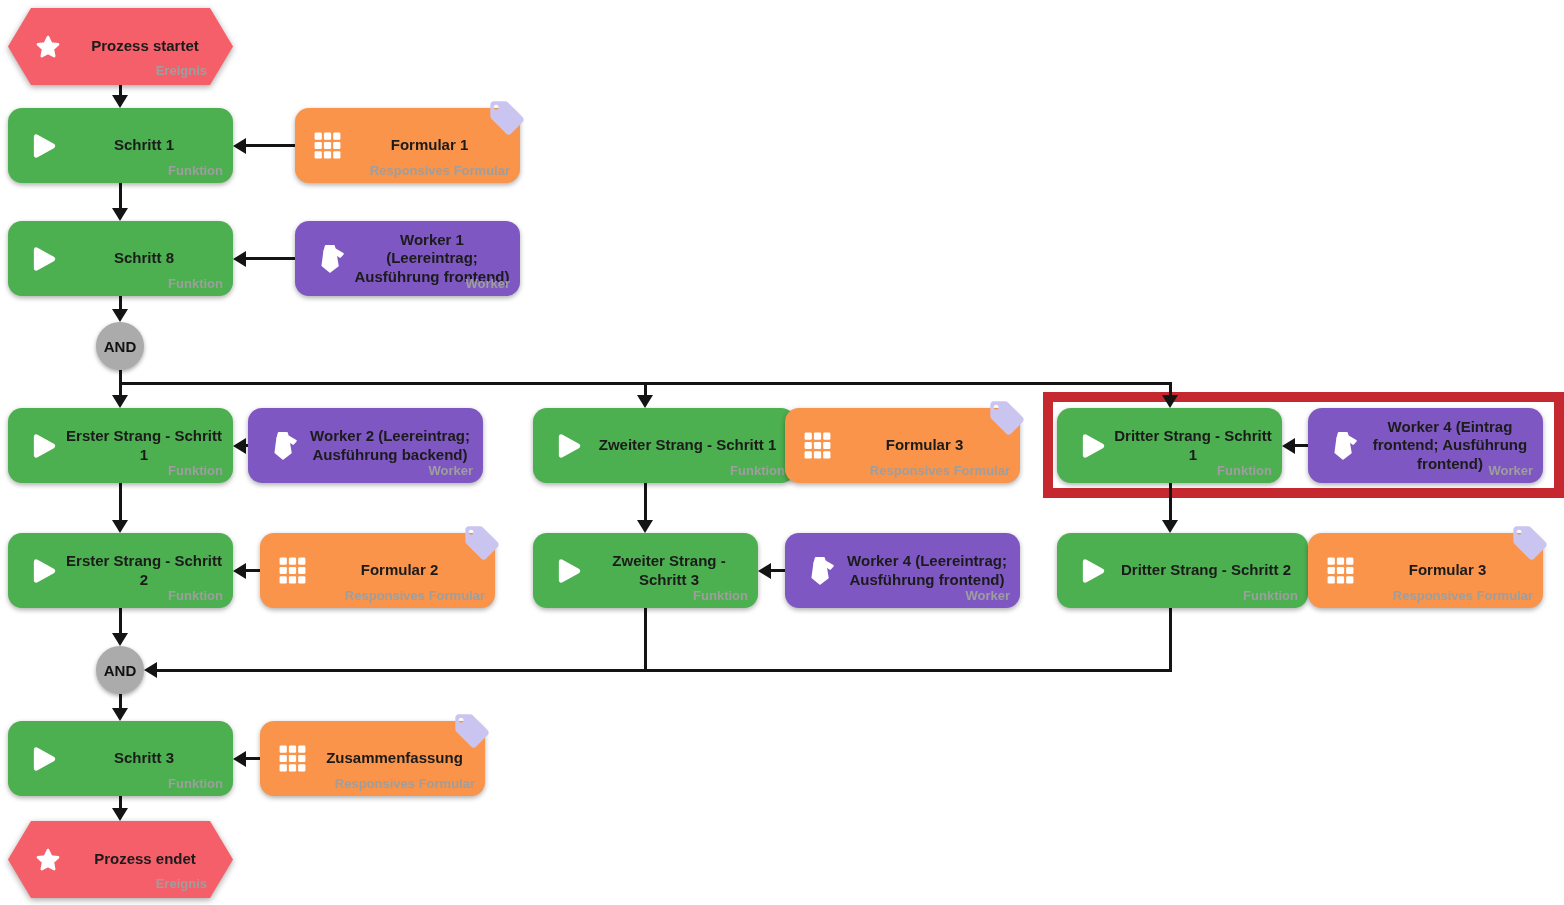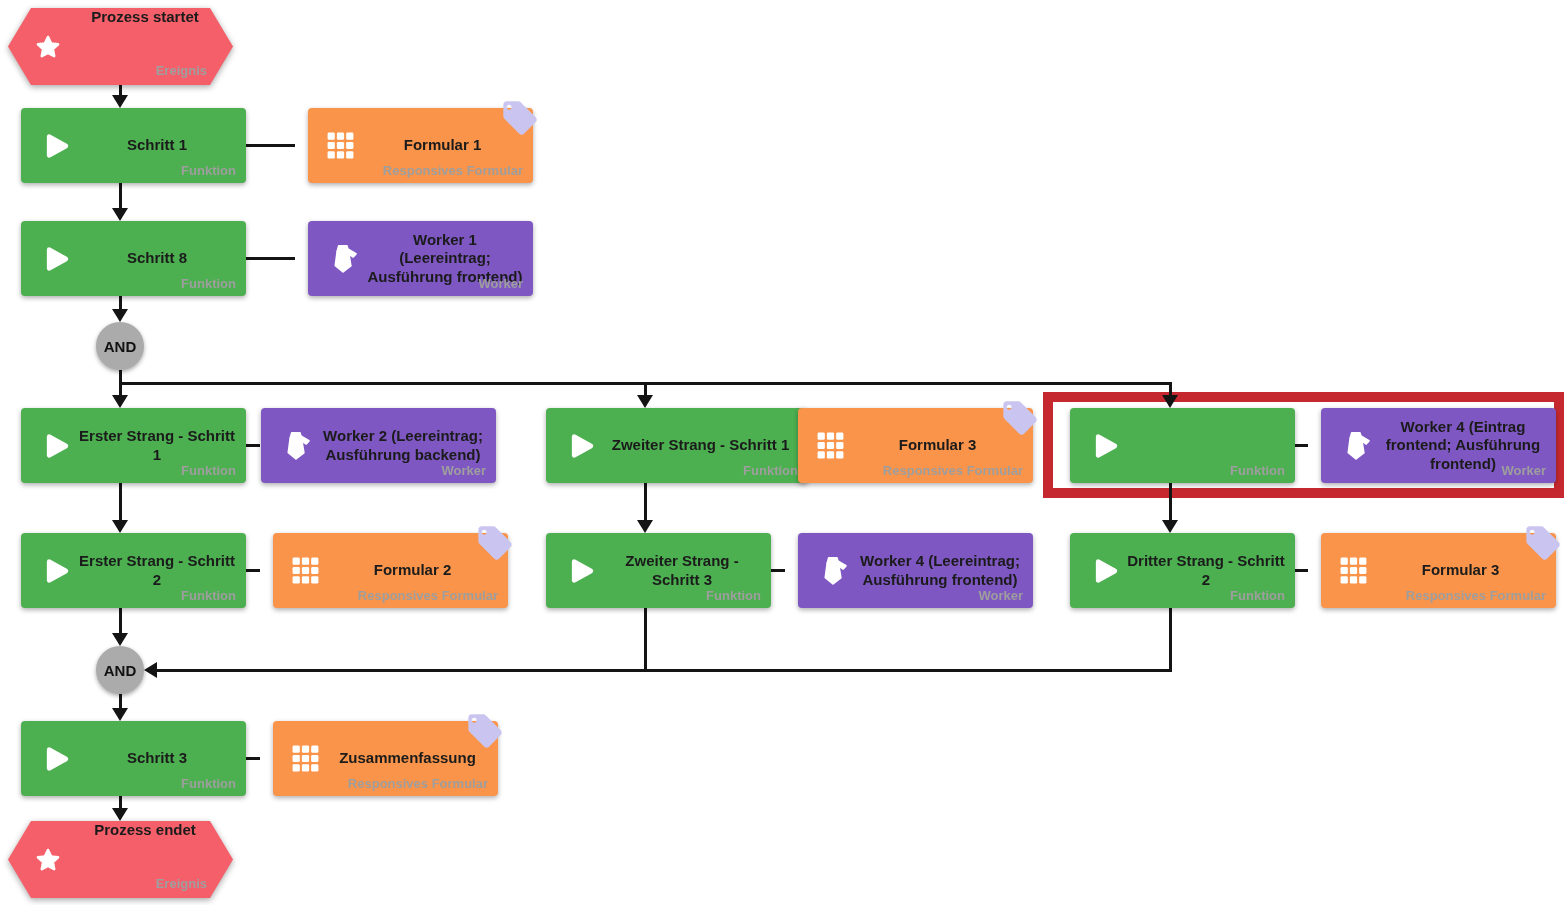--- a/index.html
+++ b/index.html
@@ -2,29 +2,29 @@
 <html style="--red: #f55f6a; --green: #4caf50; --orange: #f9944a; --purple: #7e57c2; --gray: #ababab; --highlight: #c5292f; --tag: #c9c5f0; --type_label: #9e9e9e;"><head>
 <meta charset="utf-8">
 <style>
   html,body{margin:0;padding:0;background:#ffffff;}
   #canvas{
     position:relative;width:1564px;height:905px;background:#fff;overflow:hidden;
     font-family:"Liberation Sans", sans-serif;
   }
   
   .node{
-    position:absolute;height:75px;border-radius:4px;display:flex;align-items:center;
-    box-shadow:0 2px 5px rgba(0,0,0,0.32);box-sizing:border-box;margin-left:13px;
+    position:absolute;height:75px;border-radius:14px;display:flex;align-items:center;
+    box-shadow:0 2px 5px rgba(0,0,0,0.32);box-sizing:border-box;
   }
   .node.green{background:var(--green,#4caf50);}
   .node.orange{background:var(--orange,#f9944a);}
   .node.purple{background:var(--purple,#7e57c2);}
   .hexwrap{position:absolute;filter:drop-shadow(0 2px 3px rgba(0,0,0,0.35));}
   .hex{
-    width:225px;height:77px;background:var(--red,#f55f6a);display:flex;position:relative;
+    width:225px;height:77px;background:var(--red,#f55f6a);display:flex;align-items:center;position:relative;
     clip-path:polygon(0 50%,23px 0,calc(100% - 23px) 0,100% 50%,calc(100% - 23px) 100%,23px 100%);
   }
   .nicon{flex:0 0 auto;margin-left:17px;display:flex;align-items:center;justify-content:center;}
   .hex .nicon{margin-left:27px;}
   .title{
     flex:1 1 auto;text-align:center;font-weight:bold;font-size:15px;line-height:1.22;
     color:#1b1b1b;padding:0 10px 0 6px;white-space:pre-line;
   }
   .type-label{
     position:absolute;right:10px;bottom:5px;font-size:13px;font-weight:bold;color:#9e9e9e;
@@ -237,20 +237,21 @@
       </span>
     <div class="title">Formular 3</div>
     <div class="type-label">Responsives Formular</div>
   </div>
   <div class="node green" style="left:1057px;top:408px;width:225px">
     <span class="nicon">
         <svg width="34" height="34">
           <use href="#sym-play"></use>
         </svg>
       </span>
+    <div class="title">Dritter Strang - Schritt 1</div>
     <div class="type-label">Funktion</div>
   </div>
   <div class="node purple" style="left:1308px;top:408px;width:235px">
     <span class="nicon">
         <svg width="36" height="36">
           <use href="#sym-tie"></use>
         </svg>
       </span>
     <div class="title">Worker 4 (Eintrag frontend; Ausführung frontend)</div>
     <div class="type-label">Worker</div>
@@ -288,21 +289,21 @@
   </div>
   <div class="node purple" style="left:785px;top:533px;width:235px">
     <span class="nicon">
         <svg width="36" height="36">
           <use href="#sym-tie"></use>
         </svg>
       </span>
     <div class="title">Worker 4 (Leereintrag; Ausführung frontend)</div>
     <div class="type-label">Worker</div>
   </div>
-  <div class="node green" style="left:1057px;top:533px;width:225px">
+  <div class="node green" style="left:1057px;top:533px;width:251px">
     <span class="nicon">
         <svg width="34" height="34">
           <use href="#sym-play"></use>
         </svg>
       </span>
     <div class="title">Dritter Strang - Schritt 2</div>
     <div class="type-label">Funktion</div>
   </div>
   <div class="node orange" style="left:1308px;top:533px;width:235px">
     <span class="tag"><svg width="40" height="40">

